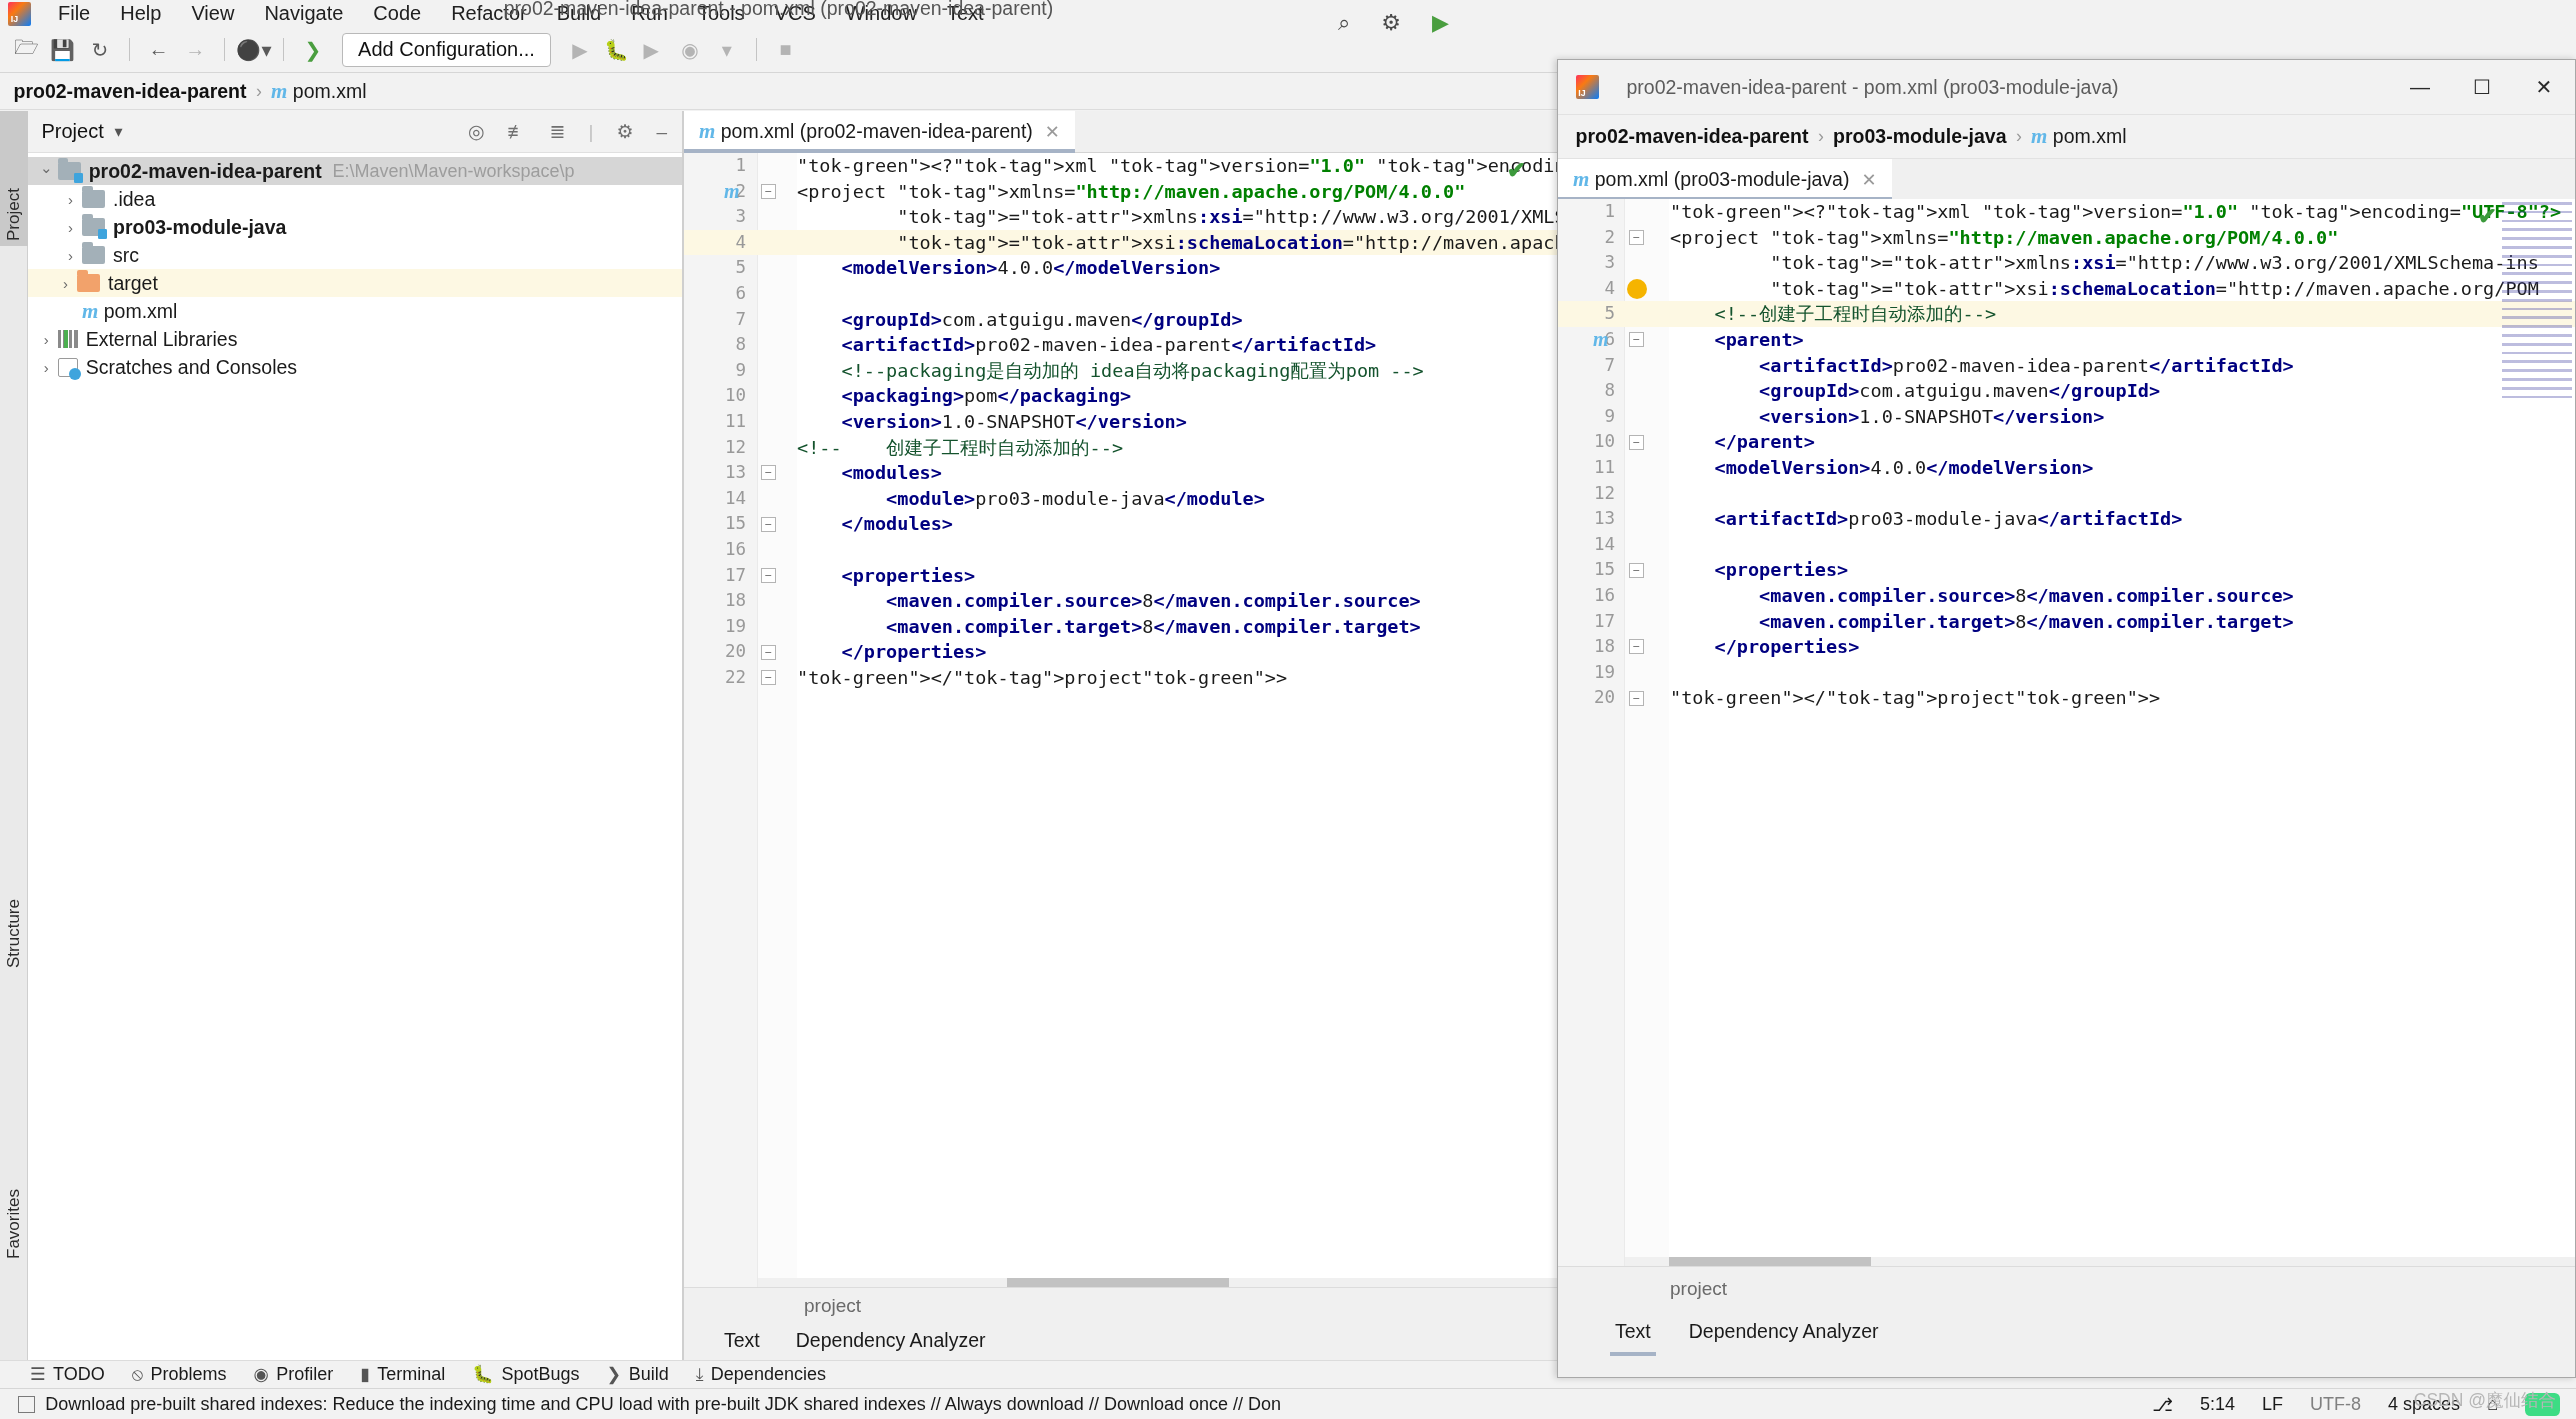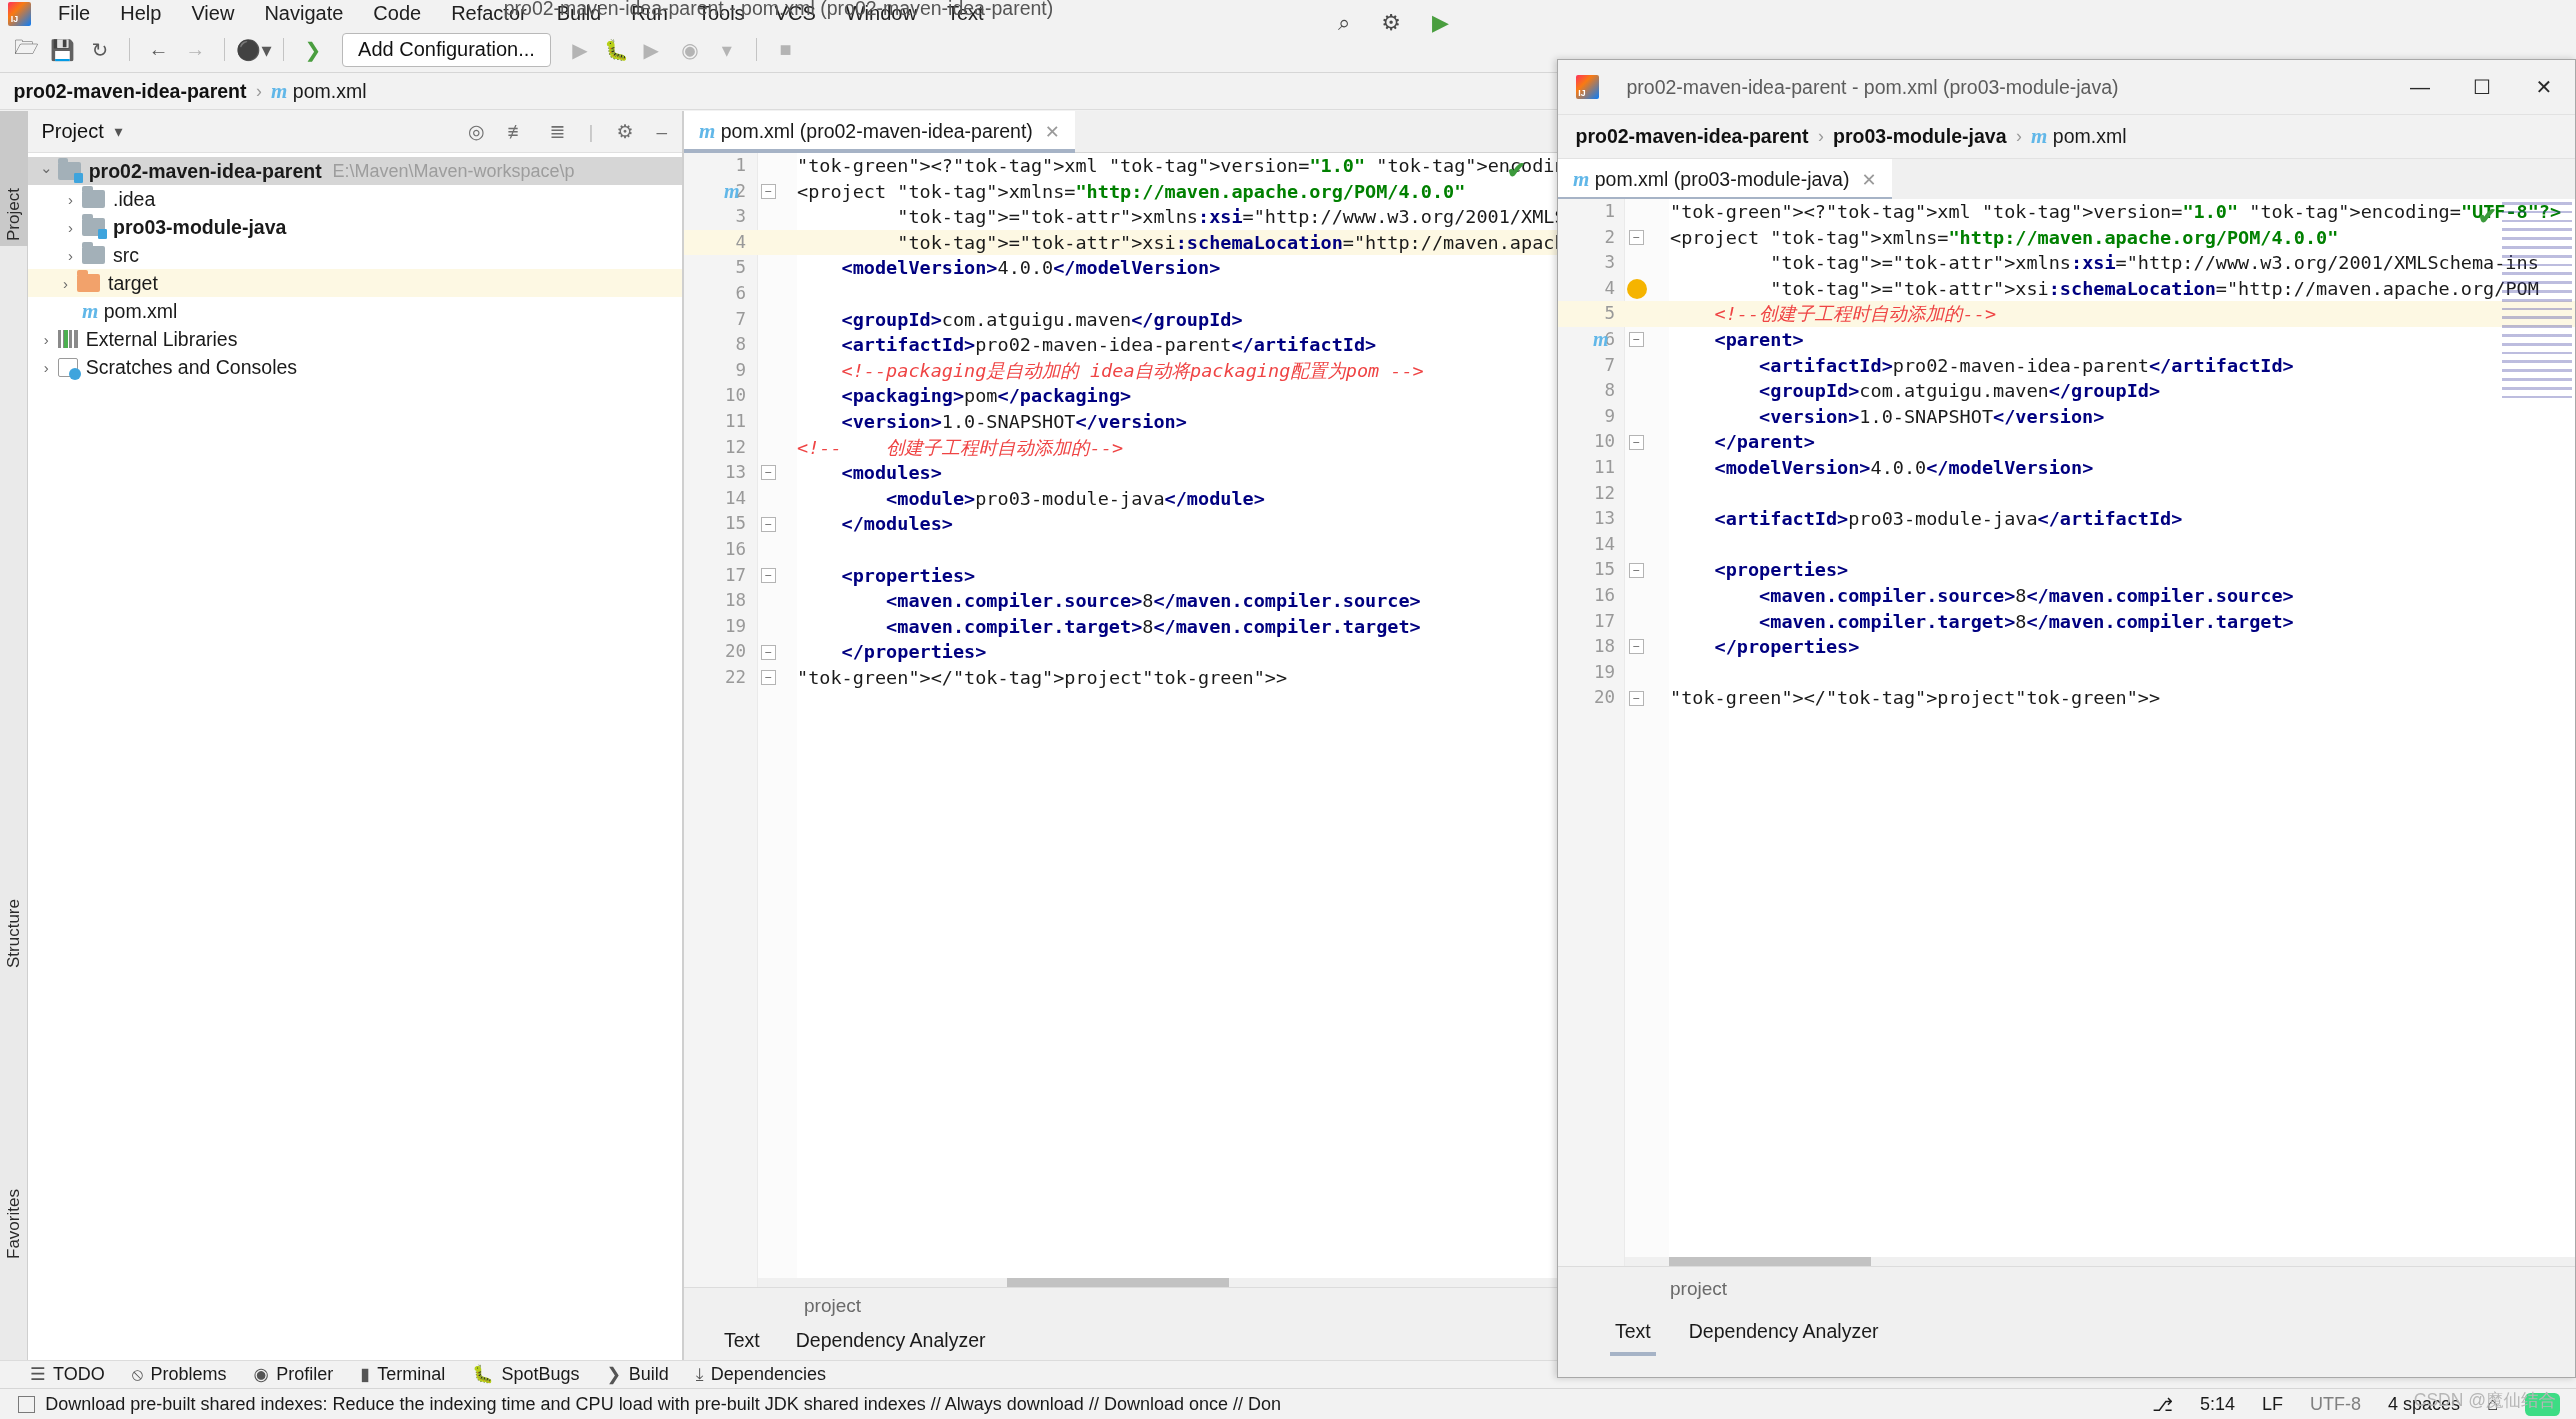--- a/index.html
+++ b/index.html
@@ -110,21 +110,21 @@
             border-right:0.7px solid #eaeaea; }
   .gut-extra { position:absolute; left:74px; top:0; bottom:0; width:39px; background:#fbfbfb; }
   .code-lines { position:absolute; left:0; top:0; right:0;
                 font-family:"DejaVu Sans Mono", monospace; font-size:18.5px; line-height:25.6px; }
   .cl { position:relative; height:25.6px; white-space:pre; display:flex; align-items:center; }
   .cl .ln { position:absolute; left:0; width:62px; text-align:right; color:#999; font-size:17.5px; }
   .cl .code { position:absolute; left:113px; white-space:pre; }
   .cl.hl { background:#fdf8e3; }
   .tok-tag { color:#000080; font-weight:bold; }
   .tok-str { color:#008000; font-weight:bold; }
-  .tok-cmt { color:#ef4444; font-style:italic; }
+  .tok-cmt { color:#14532d; }
   .tok-green { color:#008000; font-weight:bold; }
   .check-mark { position:absolute; right:31px; color:#3c9a3c; font-size:23px; font-weight:bold; }
   .bulb { position:absolute; left:82px; width:20px; height:20px; border-radius:50%;
           background:#f5b400; }
   .fold { position:absolute; left:84px; width:15px; height:15px; border:0.7px solid #b4b4b4;
           color:#777; font-size:11.5px; text-align:center; line-height:13.5px; background:#fff;}
   .mgut-m { position:absolute; left:40px; color:#61b7e8; font-style:italic; font-weight:bold;
             font-family:"Liberation Serif", serif; font-size:20px; }
 
   .hscroll { position:absolute; left:74px; bottom:0; height:9.4px; background:#f0f0f0; width:calc(100% - 74px); }

